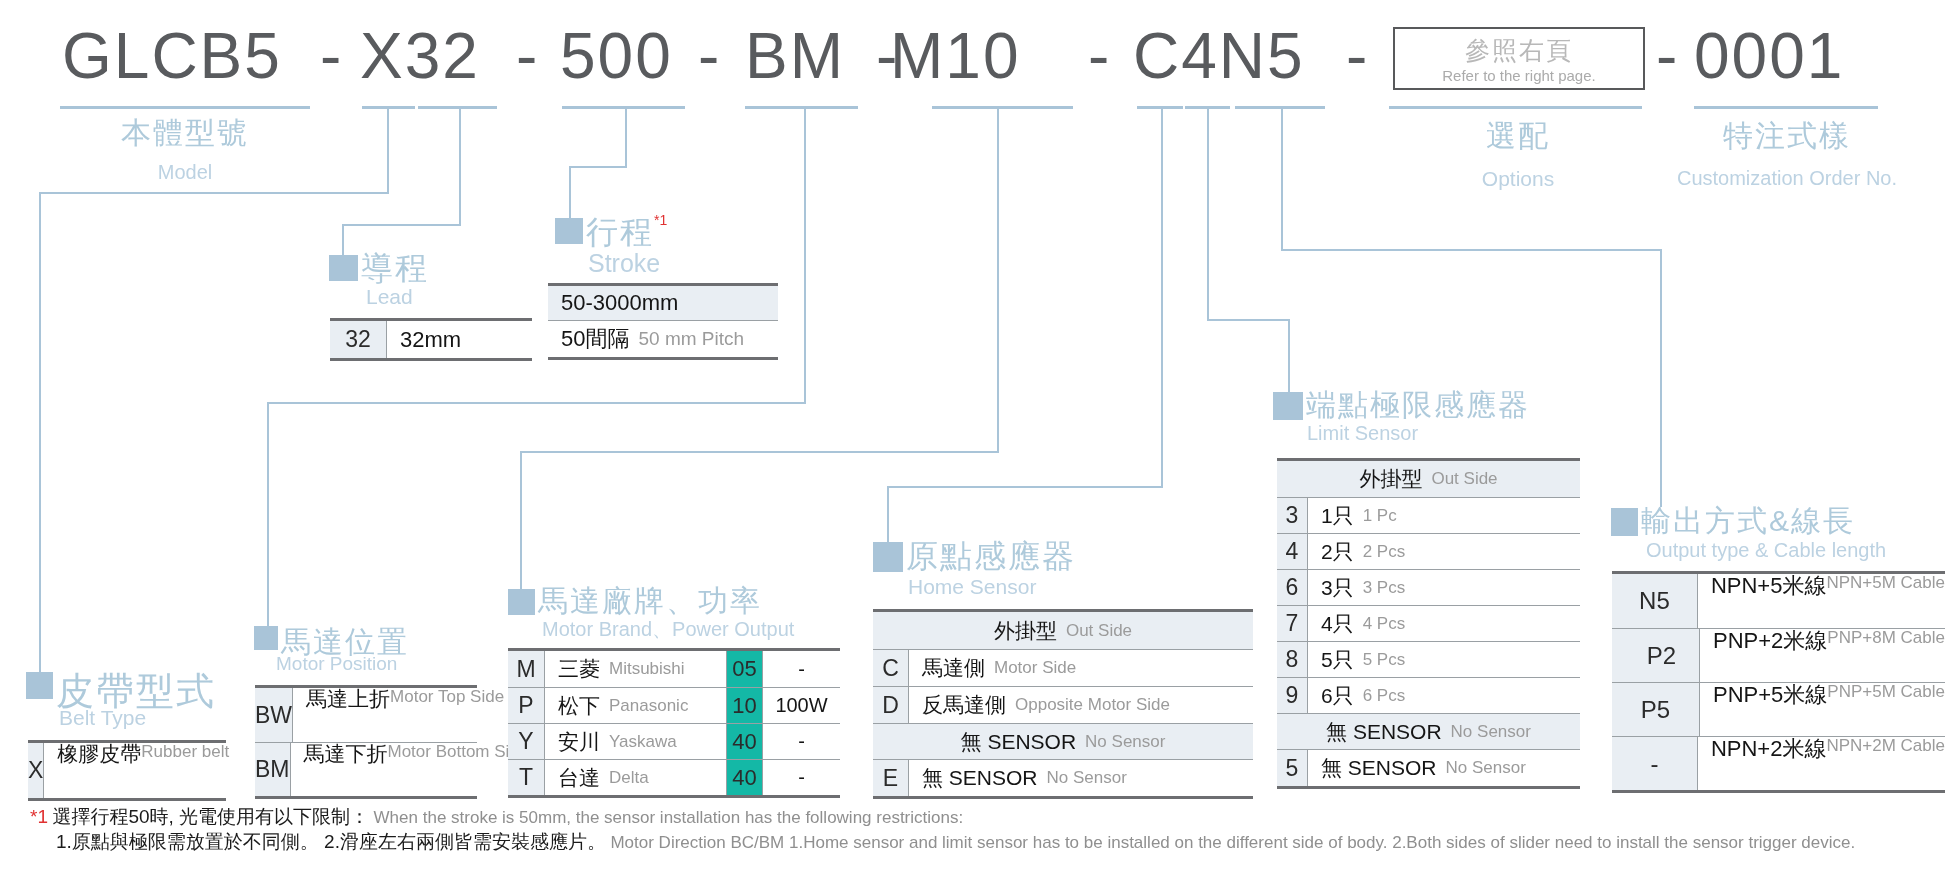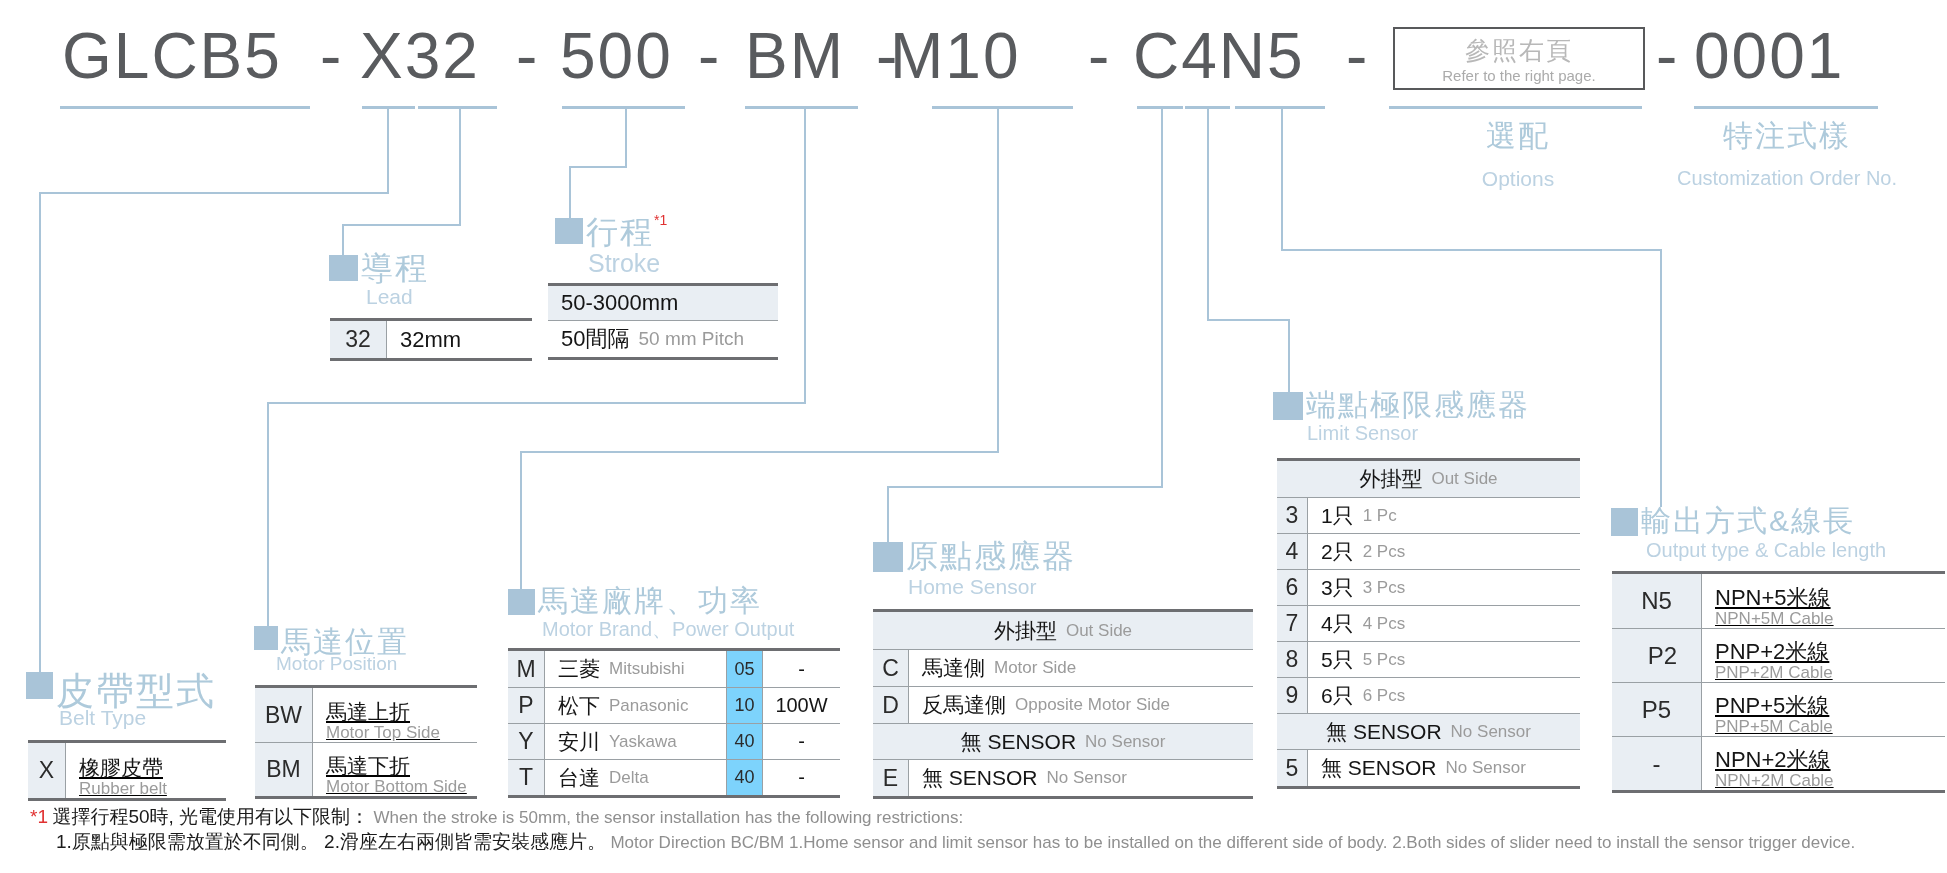--- a/index.html
+++ b/index.html
@@ -15,25 +15,25 @@
   .zht{color:#aecadb;letter-spacing:2px;white-space:nowrap;}
   .ent{color:#bcd2e2;white-space:nowrap;}
   .ctr{text-align:center;}
   .red{color:#e03131;}
   
   .tbl{border-top:3px solid #6d6e71;border-bottom:3px solid #6d6e71;box-sizing:border-box;}
   .trow{display:flex;align-items:stretch;border-top:1px solid #9aa0a4;box-sizing:border-box;}
   .trow:first-child{border-top:none;}
   .cell{display:flex;align-items:center;box-sizing:border-box;}
   .codecell{background:#e9eef3;justify-content:center;font-size:23px;color:#2b2b2b;border-right:1px solid #9aa0a4;}
-  .numcell{background:#7dd3fc;justify-content:center;font-size:18px;color:#2b2b2b;border-left:1px solid #9aa0a4;border-right:1px solid #9aa0a4;text-align:right;}
+  .numcell{background:#14b8a6;justify-content:center;font-size:22px;color:#2b2b2b;border-left:1px solid #9aa0a4;border-right:1px solid #9aa0a4;text-align:right;}
   .hdrrow{background:#e9eef3;justify-content:center;display:flex;align-items:center;}
   .zh{font-size:21px;color:#151515;white-space:nowrap;}
   .en{font-size:17px;color:#9b9b9b;white-space:nowrap;}
-  .stack{display:flex;flex-direction:column;justify-content:flex-end;line-height:1.08;text-decoration:underline;}
+  .stack{display:flex;flex-direction:row;justify-content:center;line-height:1.08;}
   .pad{padding-left:13px;}
   .gap{margin-left:9px;}
   
   .fn-zh{font-size:19px;color:#1b1b1b;}
   .fn-en{font-size:17px;color:#8f8f8f;}
   
   #optbox{border:2px solid #58595b;display:flex;flex-direction:column;align-items:center;justify-content:center;}
 </style>
 </head>
 <body>
@@ -96,20 +96,24 @@
   <div class="abs conn" style="left:887px;top:486px;width:2px;height:56px;"></div>
 
   <div class="abs conn" style="left:1207px;top:108px;width:2px;height:213px;"></div>
   <div class="abs conn" style="left:1207px;top:319px;width:83px;height:2px;"></div>
   <div class="abs conn" style="left:1288px;top:319px;width:2px;height:73px;"></div>
 
   <div class="abs conn" style="left:1281px;top:108px;width:2px;height:143px;"></div>
   <div class="abs conn" style="left:1281px;top:249px;width:381px;height:2px;"></div>
   <div class="abs conn" style="left:1660px;top:249px;width:2px;height:258px;"></div>
 
+  <div class="abs ctr" style="left:60px;top:113px;width:250px;">
+    <div class="zht" style="font-size:30px;">本體型號</div>
+    <div class="ent" style="font-size:20px;margin-top:7px;">Model</div>
+  </div>
 
   <div class="abs sq" style="left:26px;top:672px;width:27px;height:27px;"></div>
   <div class="abs zht" style="left:56px;top:666px;font-size:38px;">皮帶型式</div>
   <div class="abs ent" style="left:59px;top:706px;font-size:21px;">Belt Type</div>
 
   <div class="abs sq" style="left:254px;top:626px;width:24px;height:24px;"></div>
   <div class="abs zht" style="left:281px;top:622px;font-size:30px;">馬達位置</div>
   <div class="abs ent" style="left:276px;top:653px;font-size:19px;">Motor Position</div>
 
   <div class="abs sq" style="left:329px;top:255px;width:29px;height:26px;"></div>
@@ -327,21 +331,21 @@
       <div class="cell codecell" style="width:90px;font-size:24px;">N5</div>
       <div class="stack pad" style="flex:1;">
         <span class="zh" style="font-size:22px;">NPN+5米線</span>
         <span class="en">NPN+5M Cable</span>
       </div>
     </div>
     <div class="trow" style="height:54px;">
       <div class="cell codecell" style="width:90px;font-size:24px;padding-left:12px;">P2</div>
       <div class="stack pad" style="flex:1;">
         <span class="zh" style="font-size:22px;">PNP+2米線</span>
-        <span class="en">PNP+2M Cable</span>
+        <span class="en">PNP+8M Cable</span>
       </div>
     </div>
     <div class="trow" style="height:54px;">
       <div class="cell codecell" style="width:90px;font-size:24px;">P5</div>
       <div class="stack pad" style="flex:1;">
         <span class="zh" style="font-size:22px;">PNP+5米線</span>
         <span class="en">PNP+5M Cable</span>
       </div>
     </div>
     <div class="trow" style="height:54px;">

